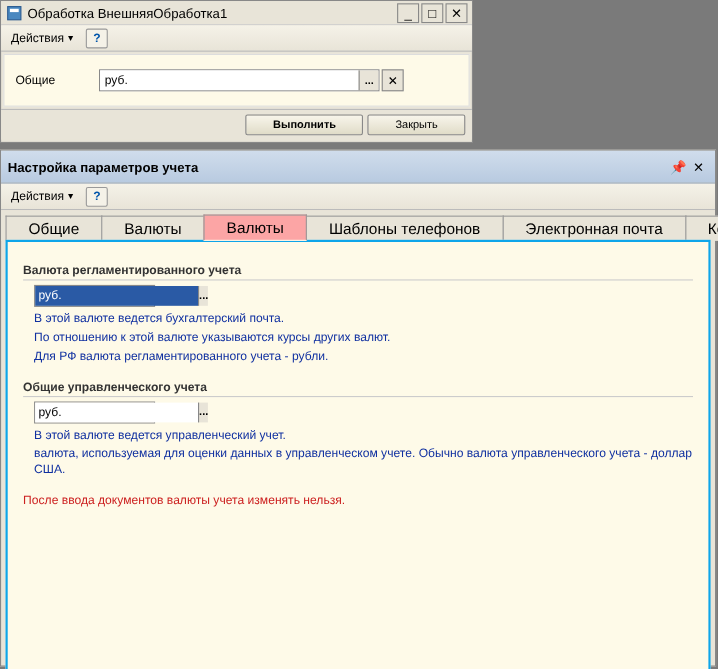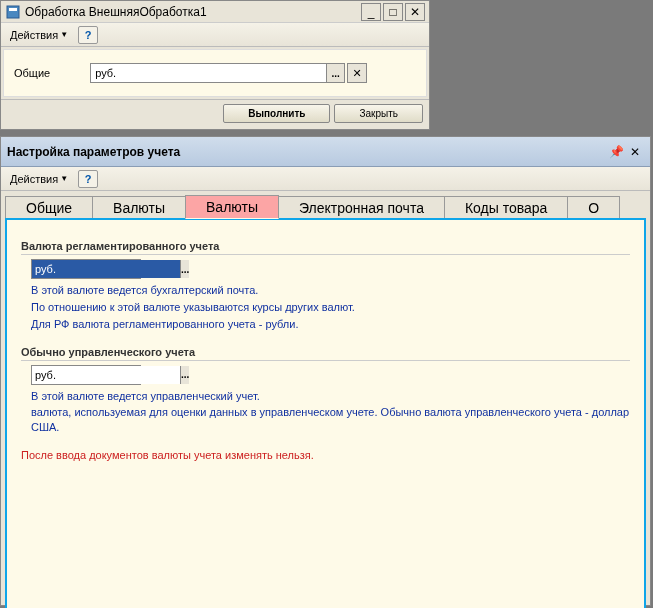--- a/index.html
+++ b/index.html
@@ -315,38 +315,39 @@
       <span>Действия</span>
       <span class="dropdown-arrow">▼</span>
     </div>
     <div class="help-btn">?</div>
   </div>
 
   <div class="tab-row">
     <div class="tab">Общие</div>
     <div class="tab">Валюты</div>
     <div class="tab active">Валюты</div>
+    <div class="tab">Шаблоны телефонов</div>
     <div class="tab">Электронная почта</div>
     <div class="tab">Коды товара</div>
     <div class="tab">О</div>
 
   </div>
 
   <div class="tab-content">
     <div class="group-title">Валюта регламентированного учета</div>
     <div class="short-combo">
       <input type="text" class="selected" value="руб." style="">
       <div class="short-combo-btn">...</div>
     </div>
     <div class="desc">В этой валюте ведется бухгалтерский почта.</div>
     <div class="desc">По отношению к этой валюте указываются курсы других валют.</div>
     <div class="desc">Для РФ валюта регламентированного учета - рубли.</div>
 
     <div class="section2">
-      <div class="group-title">Обычно управленческого учета</div>
+      <div class="group-title">Общие управленческого учета</div>
       <div class="short-combo">
         <input type="text" value="руб." style="">
         <div class="short-combo-btn">...</div>
       </div>
       <div class="desc">В этой валюте ведется управленческий учет.</div>
       <div class="desc">валюта, используемая для оценки данных в управленческом учете. Обычно валюта управленческого учета - доллар США.</div>
     </div>
 
     <div class="warning">После ввода документов валюты учета изменять нельзя.</div>
   </div>

